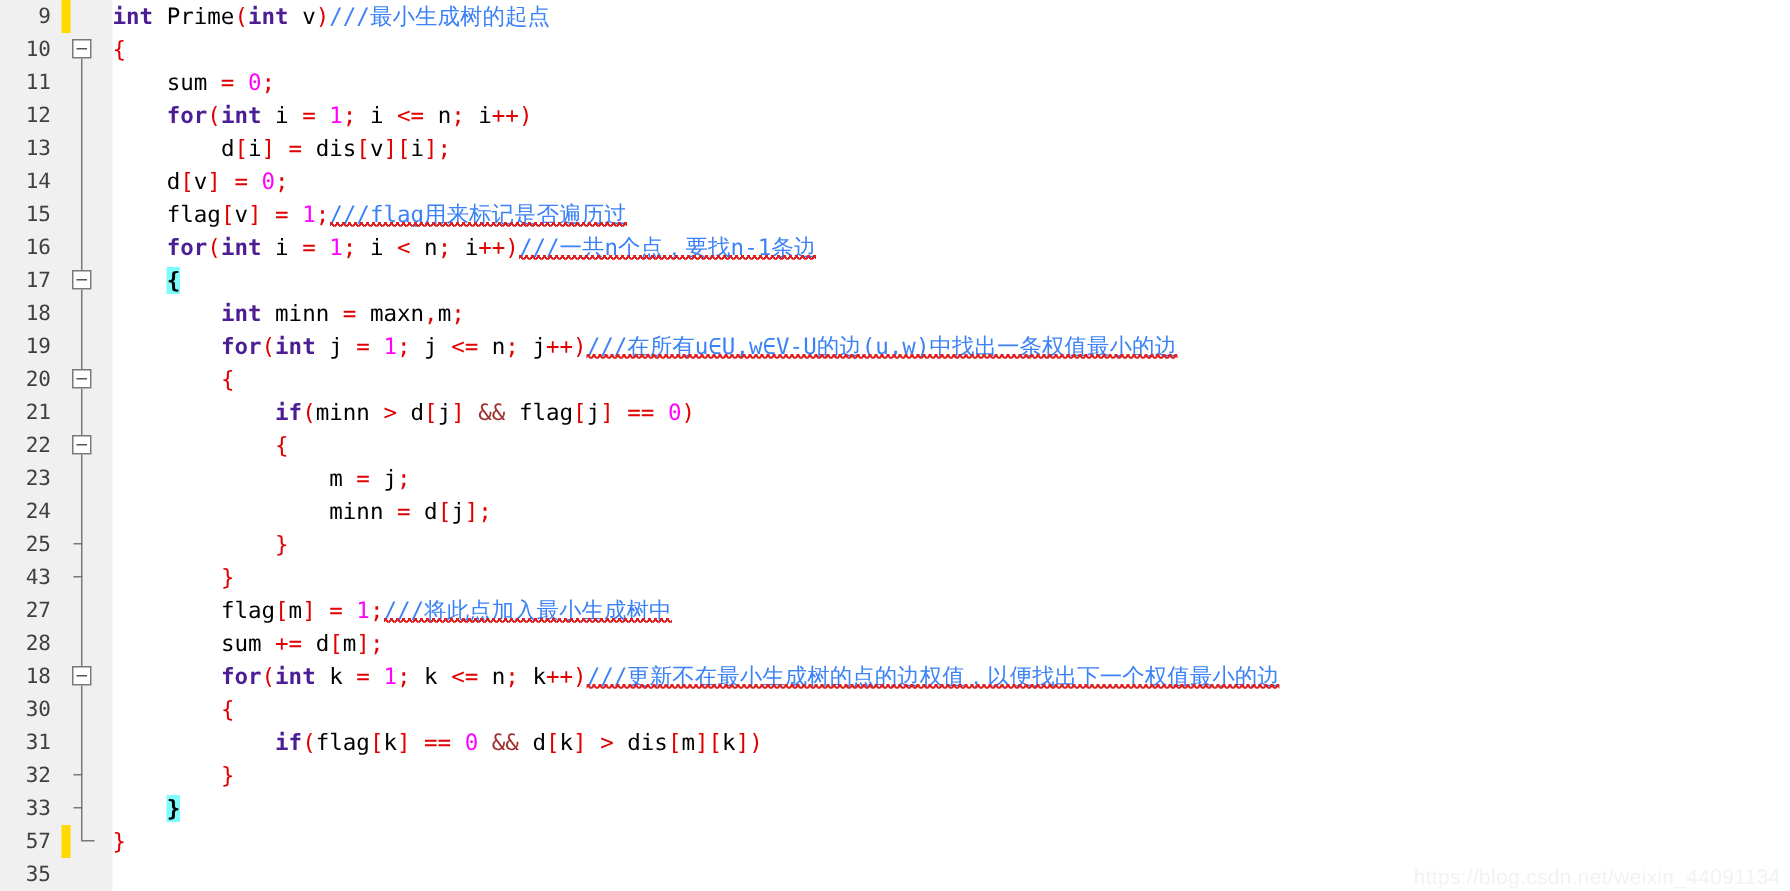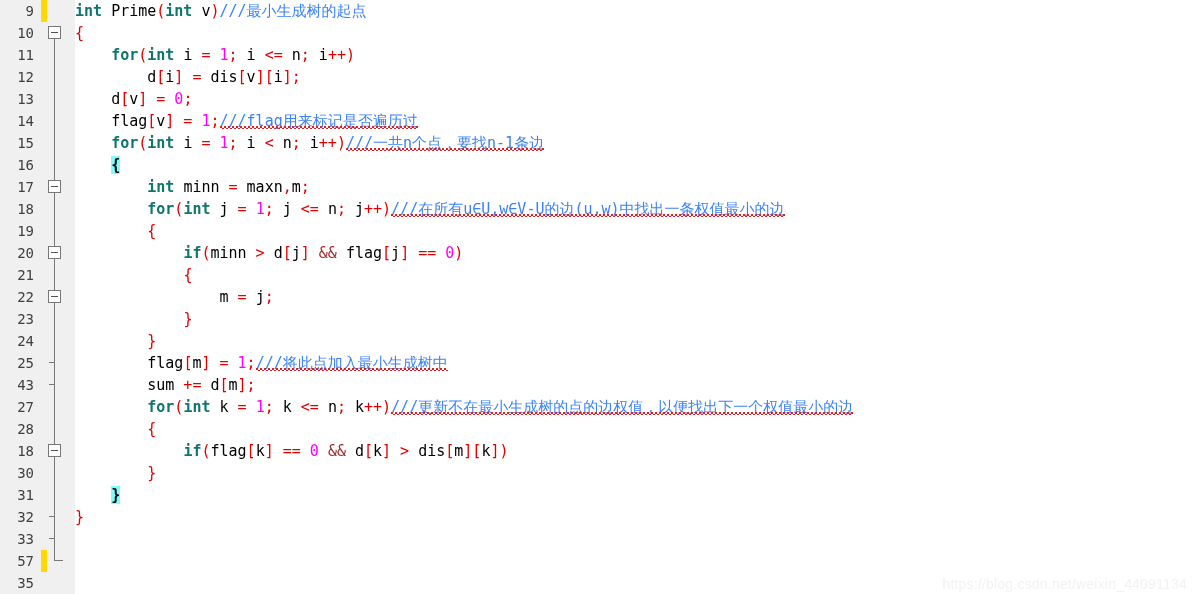--- a/index.html
+++ b/index.html
@@ -115,21 +115,21 @@
   .line {
     height: 22px;
     line-height: 22px;
     white-space: pre;
     font-size: 15px;
     font-family: "DejaVu Sans Mono", "Liberation Mono", monospace;
     color: #000000;
   }
 
   
-  .kw      { color: #0f766e; font-weight: bold; }   
+  .kw      { color: #4c1d95; font-weight: bold; }   
   .num     { color: #ff00ff; }                      
   .brk     { color: #e00000; }                      
   .op      { color: #e00000; }                      
   .amp     { color: #a03030; }                      
   .cmt     { color: #3b82f6; }                      
   .plain   { color: #000000; }
   .brace-hl{ background: #7ffdfd; color: #000000; font-weight: bold; }
 
   
   .sq {
@@ -220,20 +220,21 @@
       <div class="foldtick" style="top:538px;"></div>
     </div>
   </div>
 
   <div class="code">
 
     <div class="line"><span class="kw">int</span><span class="plain"> </span><span class="plain">Prime</span><span class="brk">(</span><span class="kw">int</span><span class="plain"> </span><span class="plain">v</span><span class="brk">)</span><span class="cmt">///最小生成树的起点</span></div>
 
     <div class="line"><span class="brk">{</span></div>
 
+    <div class="line"><span class="plain">    </span><span class="plain">sum</span><span class="op"> = </span><span class="num">0</span><span class="brk">;</span></div>
 
     <div class="line"><span class="plain">    </span><span class="kw">for</span><span class="brk">(</span><span class="kw">int</span><span class="plain"> </span><span class="plain">i</span><span class="op"> = </span><span class="num">1</span><span class="brk">;</span><span class="plain"> </span><span class="plain">i</span><span class="op"> &lt;= </span><span class="plain">n</span><span class="brk">;</span><span class="plain"> </span><span class="plain">i</span><span class="op">++</span><span class="brk">)</span></div>
 
     <div class="line"><span class="plain">        </span><span class="plain">d</span><span class="brk">[</span><span class="plain">i</span><span class="brk">]</span><span class="op"> = </span><span class="plain">dis</span><span class="brk">[</span><span class="plain">v</span><span class="brk">][</span><span class="plain">i</span><span class="brk">];</span></div>
 
     <div class="line"><span class="plain">    </span><span class="plain">d</span><span class="brk">[</span><span class="plain">v</span><span class="brk">]</span><span class="op"> = </span><span class="num">0</span><span class="brk">;</span></div>
 
     <div class="line"><span class="plain">    </span><span class="plain">flag</span><span class="brk">[</span><span class="plain">v</span><span class="brk">]</span><span class="op"> = </span><span class="num">1</span><span class="brk">;</span><span class="cmt sq">///flag用来标记是否遍历过</span></div>
 
     <div class="line"><span class="plain">    </span><span class="kw">for</span><span class="brk">(</span><span class="kw">int</span><span class="plain"> </span><span class="plain">i</span><span class="op"> = </span><span class="num">1</span><span class="brk">;</span><span class="plain"> </span><span class="plain">i</span><span class="op"> &lt; </span><span class="plain">n</span><span class="brk">;</span><span class="plain"> </span><span class="plain">i</span><span class="op">++</span><span class="brk">)</span><span class="cmt sq">///一共n个点，要找n-1条边</span></div>
@@ -245,20 +246,21 @@
     <div class="line"><span class="plain">        </span><span class="kw">for</span><span class="brk">(</span><span class="kw">int</span><span class="plain"> </span><span class="plain">j</span><span class="op"> = </span><span class="num">1</span><span class="brk">;</span><span class="plain"> </span><span class="plain">j</span><span class="op"> &lt;= </span><span class="plain">n</span><span class="brk">;</span><span class="plain"> </span><span class="plain">j</span><span class="op">++</span><span class="brk">)</span><span class="cmt sq">///在所有u∈U,w∈V-U的边(u,w)中找出一条权值最小的边</span></div>
 
     <div class="line"><span class="plain">        </span><span class="brk">{</span></div>
 
     <div class="line"><span class="plain">            </span><span class="kw">if</span><span class="brk">(</span><span class="plain">minn</span><span class="op"> &gt; </span><span class="plain">d</span><span class="brk">[</span><span class="plain">j</span><span class="brk">]</span><span class="plain"> </span><span class="amp">&amp;&amp;</span><span class="plain"> </span><span class="plain">flag</span><span class="brk">[</span><span class="plain">j</span><span class="brk">]</span><span class="op"> == </span><span class="num">0</span><span class="brk">)</span></div>
 
     <div class="line"><span class="plain">            </span><span class="brk">{</span></div>
 
     <div class="line"><span class="plain">                </span><span class="plain">m</span><span class="op"> = </span><span class="plain">j</span><span class="brk">;</span></div>
 
+    <div class="line"><span class="plain">                </span><span class="plain">minn</span><span class="op"> = </span><span class="plain">d</span><span class="brk">[</span><span class="plain">j</span><span class="brk">];</span></div>
 
     <div class="line"><span class="plain">            </span><span class="brk">}</span></div>
 
     <div class="line"><span class="plain">        </span><span class="brk">}</span></div>
 
     <div class="line"><span class="plain">        </span><span class="plain">flag</span><span class="brk">[</span><span class="plain">m</span><span class="brk">]</span><span class="op"> = </span><span class="num">1</span><span class="brk">;</span><span class="cmt sq">///将此点加入最小生成树中</span></div>
 
     <div class="line"><span class="plain">        </span><span class="plain">sum</span><span class="op"> += </span><span class="plain">d</span><span class="brk">[</span><span class="plain">m</span><span class="brk">];</span></div>
 
     <div class="line"><span class="plain">        </span><span class="kw">for</span><span class="brk">(</span><span class="kw">int</span><span class="plain"> </span><span class="plain">k</span><span class="op"> = </span><span class="num">1</span><span class="brk">;</span><span class="plain"> </span><span class="plain">k</span><span class="op"> &lt;= </span><span class="plain">n</span><span class="brk">;</span><span class="plain"> </span><span class="plain">k</span><span class="op">++</span><span class="brk">)</span><span class="cmt sq">///更新不在最小生成树的点的边权值，以便找出下一个权值最小的边</span></div>

